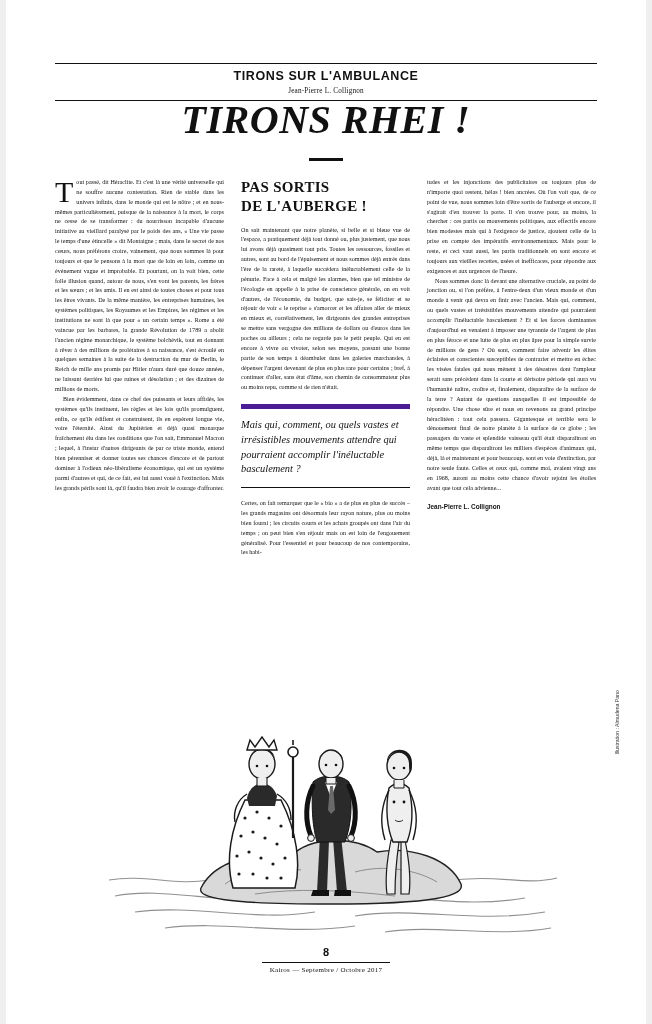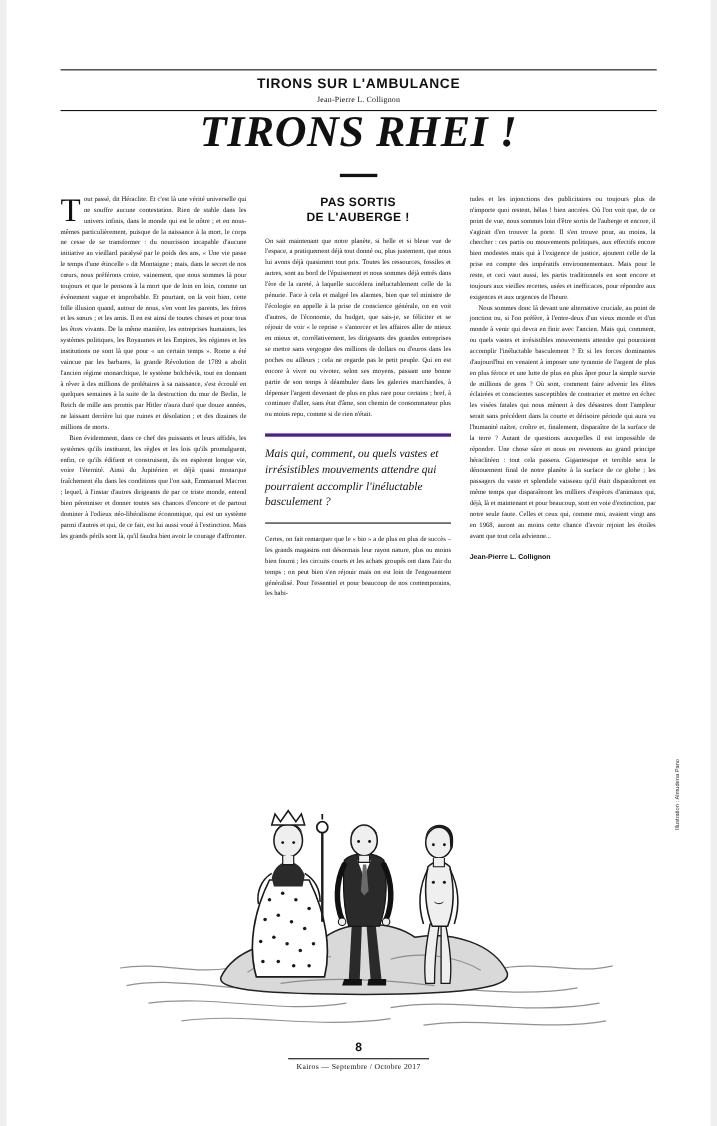--- a/index.html
+++ b/index.html
@@ -115,38 +115,37 @@
     float: left;
     font-family: "Liberation Serif", serif;
     font-size: 30px;
     line-height: 0.82;
     padding: 2px 3px 0 0;
     font-weight: normal;
   }
 
   
   .sec-head {
-    font-family: Liberation Sans, sans-serif;
-    font-weight: bold;
-    font-size: 11px;
+    font-family: Liberation Serif, serif;
+    font-weight: bold;
+    font-size: 15px;
     line-height: 1.25;
-    text-align: center;
     text-transform: uppercase;
     letter-spacing: 0.3px;
     margin: 0 0 10px 0;
   }
 
   
   .pullquote {
     font-family: "Liberation Serif", serif;
     font-style: italic;
     font-size: 10.4px;
     line-height: 1.42;
     text-align: left;
-    border-top: 3px solid #4c1d95;
+    border-top: 5px solid #4c1d95;
     border-bottom: 1px solid #111;
     padding: 9px 0 10px 0;
     margin: 11px 0 11px 0;
   }
 
   .signature {
     font-family: "Liberation Sans", sans-serif;
     font-weight: bold;
     font-size: 6.4px;
     margin-top: 9px;

